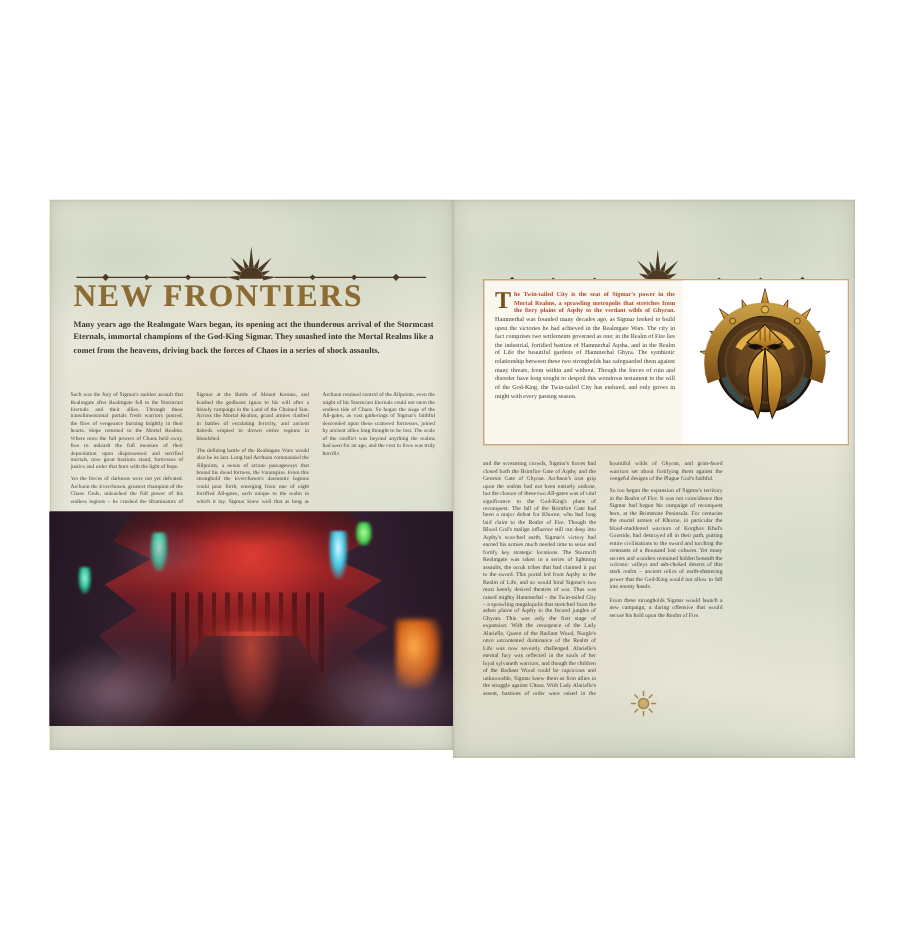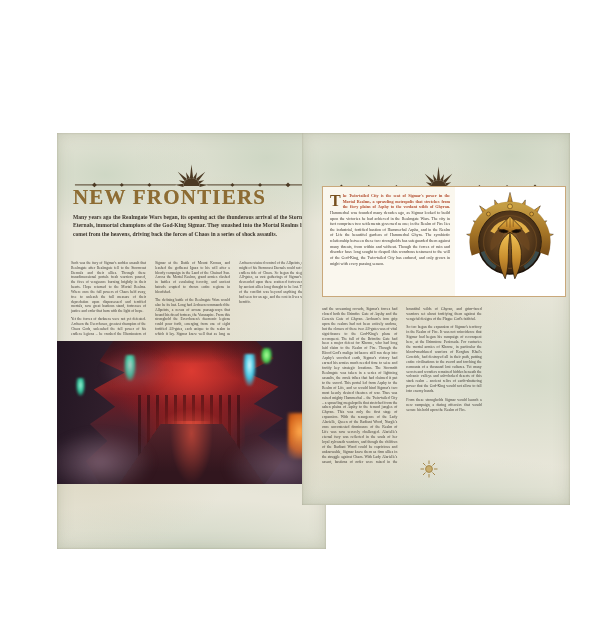--- a/index.html
+++ b/index.html
@@ -13,21 +13,21 @@
     background-image:
       radial-gradient(ellipse 150px 80px at 18% 10%, rgba(166,192,164,.38), transparent 70%),
       radial-gradient(ellipse 190px 110px at 78% 6%, rgba(152,182,152,.32), transparent 70%),
       radial-gradient(ellipse 170px 95px at 42% 42%, rgba(214,203,172,.40), transparent 72%),
       radial-gradient(ellipse 210px 130px at 88% 66%, rgba(172,192,166,.30), transparent 70%),
       radial-gradient(ellipse 190px 110px at 12% 82%, rgba(203,193,160,.34), transparent 72%),
       radial-gradient(ellipse 280px 70px at 50% 100%, rgba(152,178,152,.28), transparent 72%),
       radial-gradient(ellipse 120px 60px at 60% 20%, rgba(222,214,190,.45), transparent 70%);
     box-shadow: inset 0 0 16px rgba(118,128,98,.30), inset 0 0 2px rgba(118,108,80,.40);
   }
-  #left-page{left:33px;width:269px;height:416px;margin-left:24px;}
+  #left-page{left:33px;width:269px;height:367px;}
   #right-page{left:302px;width:268px;height:372px;}
 
   .ornament{position:absolute;left:14px;width:241px;height:34px;}
   #left-page .ornament{top:28px;}
   #right-page .ornament{top:30px;left:16px;}
 
   .title{
     position:absolute;left:16px;top:52px;
     font-size:21px;font-weight:bold;letter-spacing:1.2px;
     color:#8d6c33;white-space:nowrap;

